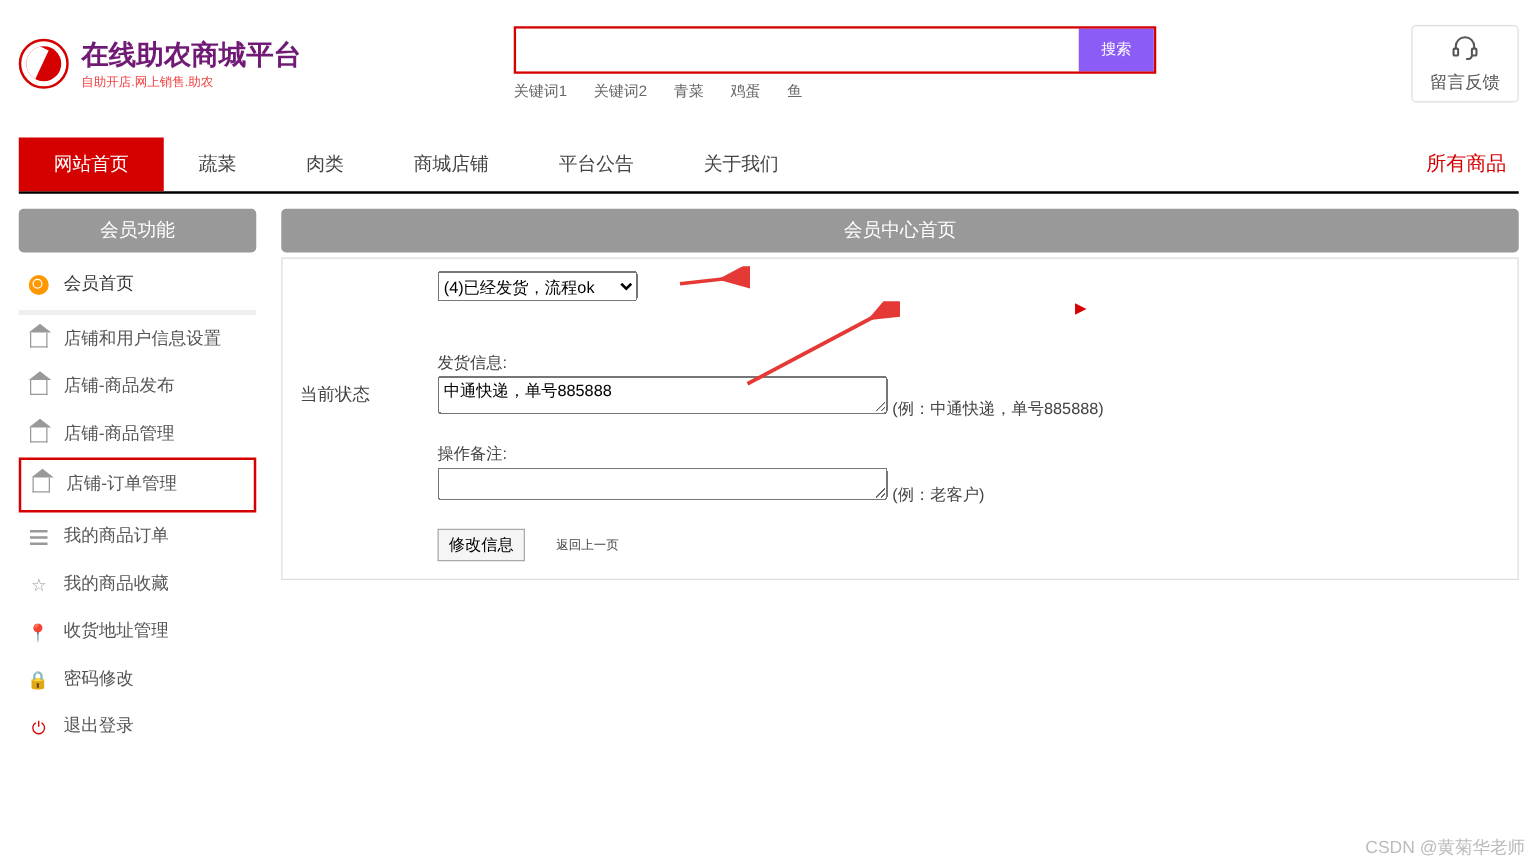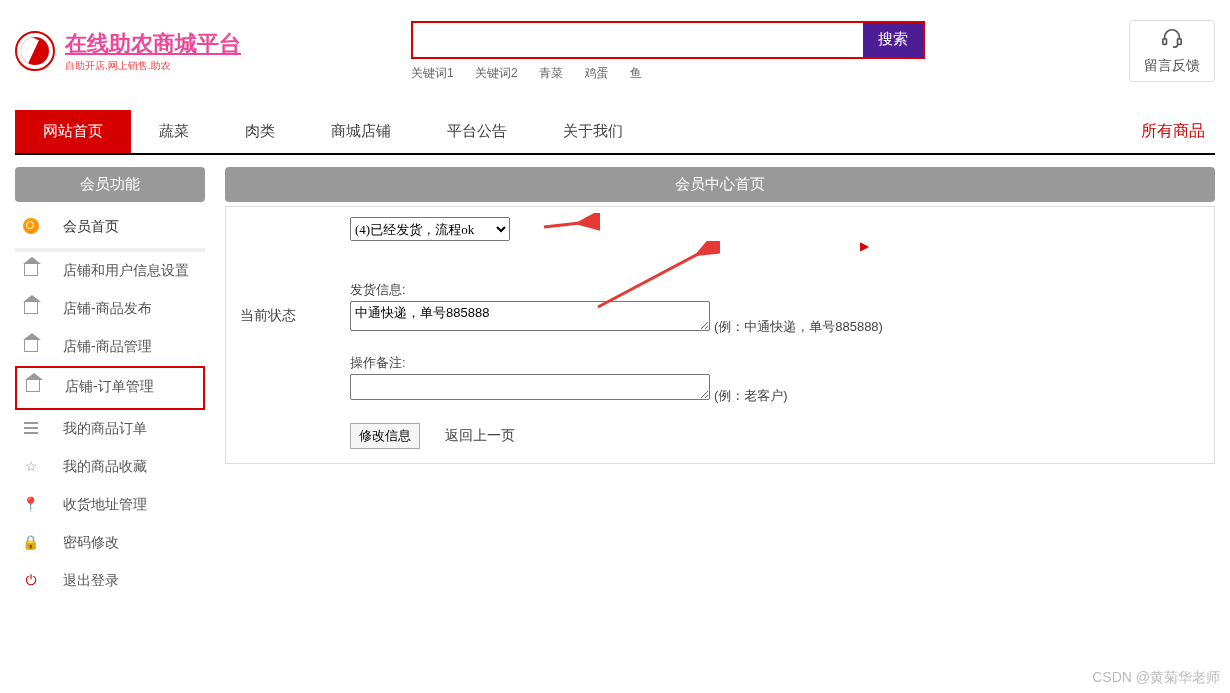--- a/index.html
+++ b/index.html
@@ -5,48 +5,48 @@
 * { box-sizing: border-box; margin: 0; padding: 0; }
 body { font-family: "Microsoft YaHei", Arial, sans-serif; font-size: 14px; color: #333; background: #fff; }
 .container { width: 1200px; margin: 0 auto; position: relative; }
 
 
 .header { display: flex; align-items: center; padding: 20px 0 10px; }
 .logo-area { display: flex; align-items: center; gap: 10px; }
 .logo-circle { width: 40px; height: 40px; border: 2px solid #d50000; border-radius: 50%; display: flex; align-items: center; justify-content: center; position: relative; }
 .logo-inner { width: 28px; height: 28px; background: #d50000; border-radius: 50%; position: relative; overflow: hidden; }
 .logo-inner::after { content: ""; position: absolute; width: 18px; height: 32px; background: #fff; transform: rotate(25deg); left: -6px; top: -2px; }
-.site-titles .main-title { color: #ec4899; font-size: 22px; font-weight: bold; text-decoration: underline; }
+.site-titles .main-title { color: #701a75; font-size: 22px; font-weight: bold; }
 .site-titles .sub-title { color: #ef4444; font-size: 10px; }
 
 .search-area { margin-left: 170px; }
 .search-box { display: flex; border: 2px solid #d50000; height: 38px; width: 514px; }
 .search-input { flex: 1; border: none; outline: none; padding: 0 8px; font-size: 14px; }
-.search-btn { width: 60px; background: #4c1d95; color: #fff; border: none; font-size: 15px; cursor: pointer; }
+.search-btn { width: 60px; background: #8b5cf6; color: #fff; border: none; font-size: 12px; cursor: pointer; }
 .keywords { margin-top: 6px; font-size: 12px; color: #666; }
 .keywords span { margin-right: 18px; cursor: pointer; }
 
 .feedback { margin-left: auto; border: 1px solid #ddd; border-radius: 4px; padding: 6px 14px; display: flex; align-items: center; gap: 8px; cursor: pointer; color: #555; flex-direction: column; }
 .headset-icon { width: 22px; height: 22px; }
 
 
 .nav { border-bottom: 2px solid #000; margin-top: 18px; }
 .nav-inner { display: flex; align-items: center; }
 .nav-item { padding: 12px 28px; color: #444; cursor: pointer; font-size: 15px; }
 .nav-item.active { background: #d50000; color: #fff; }
 .nav-right { margin-left: auto; color: #d50000; font-size: 16px; padding-right: 10px; }
 
 
 .body-row { display: flex; gap: 20px; margin-top: 12px; align-items: flex-start; }
 
 
 .sidebar { width: 190px; }
 .sidebar-header { background: #999; color: #fff; text-align: center; padding: 8px 0; border-radius: 4px; font-size: 15px; }
 .side-list { list-style: none; margin-top: 6px; }
-.side-list li { padding: 10px 8px; display: flex; align-items: flex-start; gap: 24px; color: #555; cursor: pointer; font-size: 14px; }
+.side-list li { padding: 10px 8px; display: flex; align-items: flex-end; gap: 12px; color: #555; cursor: pointer; font-size: 14px; }
 .side-list li .icon { width: 16px; height: 16px; display: inline-flex; align-items: center; justify-content: center; }
 .side-list li.first { color: #333; }
 .side-list li.sep { border-bottom: 4px solid #eee; padding-bottom: 12px; }
 .side-list li.highlighted { border: 2px solid #d50000; }
 .orange-dot { width: 16px; height: 16px; background: #ff9800; border-radius: 50%; position: relative; }
 .orange-dot::after { content: ""; position: absolute; width: 6px; height: 6px; border: 1.5px solid #fff; border-radius: 50%; top: 3px; left: 3px; }
 .home-shape { width: 14px; height: 12px; border: 1.5px solid #999; border-top: none; position: relative; }
 .home-shape::before { content: ""; position: absolute; top: -7px; left: -2px; width: 0; height: 0; border-left: 9px solid transparent; border-right: 9px solid transparent; border-bottom: 7px solid #999; }
 .list-shape { width: 14px; height: 12px; display: flex; flex-direction: column; justify-content: space-between; }
 .list-shape span { height: 2px; background: #999; }
@@ -58,28 +58,28 @@
 .power-shape { color: #d50000; font-size: 14px; }
 
 
 .main-panel { flex: 1; }
 .panel-header { background: #999; color: #fff; text-align: center; padding: 8px 0; border-radius: 4px; font-size: 15px; }
 .panel-body { border: 1px solid #ddd; padding: 10px 14px 14px; margin-top: 4px; position: relative; }
 .form-row { display: flex; }
 .row-label { width: 110px; padding-top: 90px; color: #444; }
 .row-fields { flex: 1; }
 .field-block { margin-bottom: 18px; position: relative; }
-.status-select { width: 160px; height: 24px; font-size: 13px; font-family: Liberation Serif, serif; }
+.status-select { width: 160px; height: 24px; font-size: 13px; }
 .field-label { font-size: 13px; color: #444; margin-bottom: 2px; }
 .ship-textarea { width: 360px; height: 30px; resize: both; font-size: 13px; padding: 2px 4px; font-family: inherit; }
 .note-textarea { width: 360px; height: 26px; resize: both; font-size: 13px; padding: 2px 4px; font-family: inherit; }
 .hint { font-size: 13px; color: #444; }
 .action-row { display: flex; align-items: center; gap: 25px; }
 .submit-btn { padding: 3px 8px; font-size: 13px; cursor: pointer; border: 1px solid #aaa; background: #f5f5f5; }
-.back-link { color: #444; font-size: 14px; cursor: pointer; }
+.back-link { color: #444; font-size: 10px; cursor: pointer; }
 
 
 .arrow-svg { position: absolute; pointer-events: none; }
 
 
 .watermark { position: fixed; bottom: 6px; right: 10px; color: #bbb; font-size: 14px; }
 
 .red-tri { position: absolute; color: #d50000; font-size: 12px; }
 </style>
 </head>

